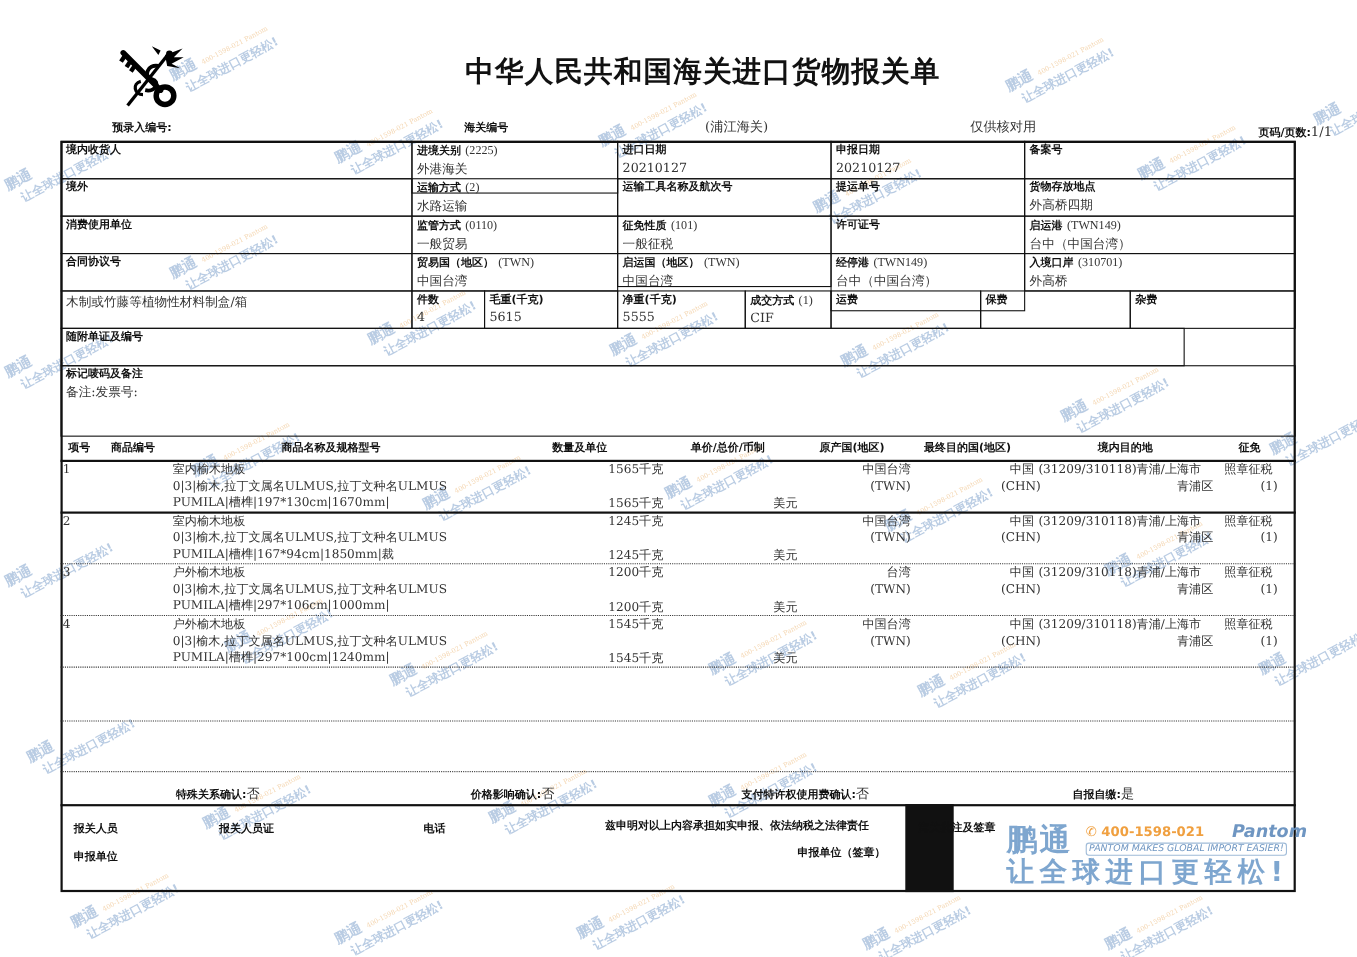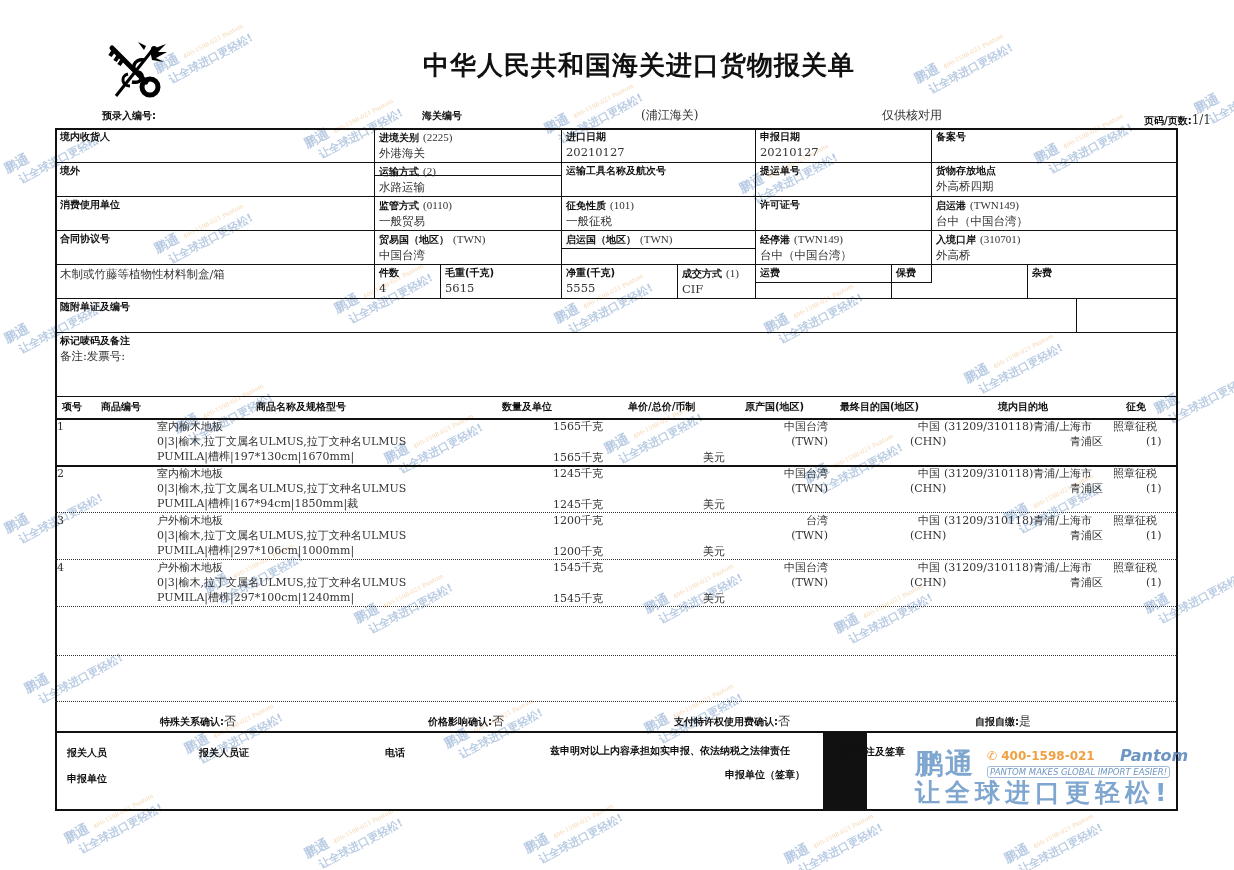--- a/index.html
+++ b/index.html
@@ -196,21 +196,21 @@
 </div>
 
 <div class="cell" style="left:55px;top:230px;width:320px;height:35px">
   <span class="lbl">合同协议号</span>
   <span class="val"></span>
 </div>
 <div class="cell" style="left:374px;top:230px;width:188px;height:35px">
   <span class="lbl"><span>贸易国（地区）</span><span class="code">(TWN)</span></span>
   <span class="val">中国台湾</span>
 </div>
-<div class="cell" style="left:561px;top:230px;width:195px;height:19px">
+<div class="cell" style="left:561px;top:230px;width:195px;height:31px">
   <span class="lbl"><span>启运国（地区）</span><span class="code">(TWN)</span></span>
   <span class="val">中国台湾</span>
 </div>
 <div class="cell" style="left:755px;top:230px;width:177px;height:53px">
   <span class="lbl"><span>经停港</span><span class="code">(TWN149)</span></span>
   <span class="val">台中（中国台湾）</span>
 </div>
 <div class="cell" style="left:931px;top:230px;width:247px;height:35px">
   <span class="lbl"><span>入境口岸</span><span class="code">(310701)</span></span>
   <span class="val">外高桥</span>

